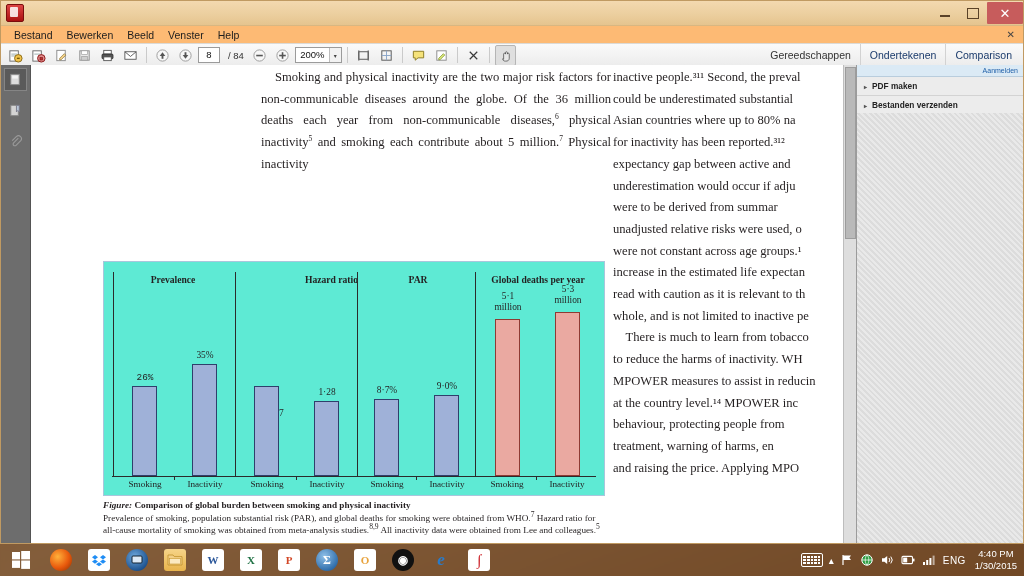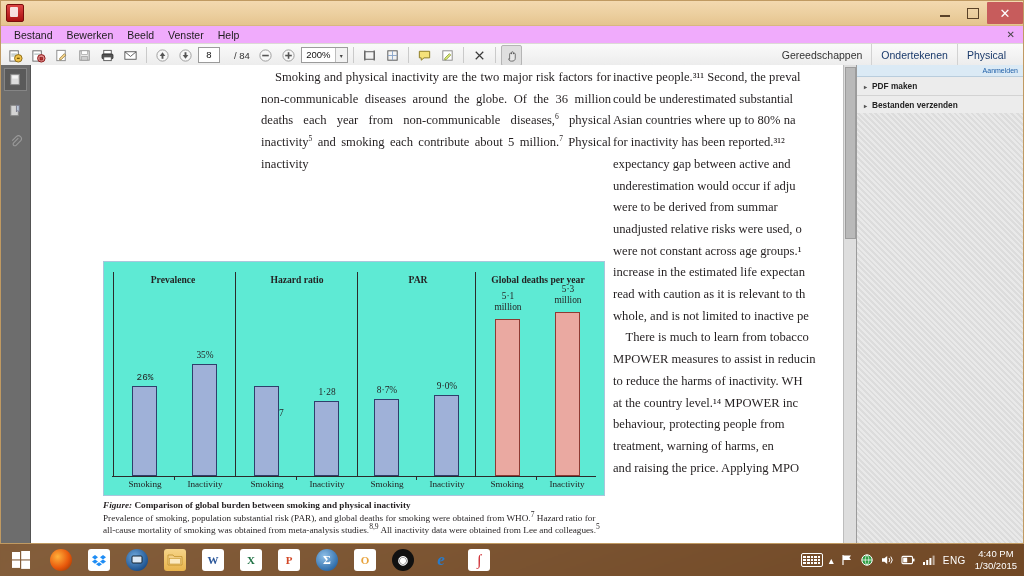--- a/index.html
+++ b/index.html
@@ -54,21 +54,21 @@
   }
   .wbtn.min span{display:block;width:10px;height:1.5px;background:#5a4228;margin-top:6px;}
   .wbtn.max span{display:block;width:10px;height:9px;border:1.5px solid #5a4228;}
   .wbtn.close{
     width:36px;height:22px;background:#c75c5c;color:#fff;font-size:13px;
     border-radius:1px;
   }
 
   
   .menubar{
-    height:17px;background:#f0abfc;border-bottom:1px solid #dcdad6;
+    height:17px;background:#fdba74;border-bottom:1px solid #dcdad6;
     display:flex;align-items:center;padding-left:6px;position:relative;
   }
   .menuitem{
     font-size:10.5px;color:#1d1d1d;padding:1px 7px;cursor:default;
   }
   .menu-x{position:absolute;right:8px;font-size:10px;color:#444;}
 
   
   .toolbar{
     height:22px;background:linear-gradient(180deg,#fafafa 0%,#ececec 100%);
@@ -79,31 +79,31 @@
     width:19px;height:19px;display:flex;align-items:center;justify-content:center;
     border:1px solid transparent;border-radius:2px;flex:none;
   }
   .tbtn svg{display:block;}
   .tbtn.pressed{background:#dfdfdf;border:1px solid #b5b5b5;}
   .tsep{width:1px;height:16px;background:#cacaca;margin:0 3px;flex:none;}
   .pagebox{
     width:20px;height:14px;border:1px solid #9b9b9b;background:#fff;
     font-size:9.5px;color:#111;text-align:center;line-height:14px;flex:none;
   }
-  .pagetotal{font-size:9.5px;color:#333;margin-left:12px;margin-right:3px;flex:none;}
+  .pagetotal{font-size:9.5px;color:#333;margin-left:6px;margin-right:3px;flex:none;}
   .zoombox{
     display:flex;align-items:center;height:14px;border:1px solid #9b9b9b;background:#fff;flex:none;
   }
   .zoomval{width:33px;font-size:9.5px;color:#111;text-align:center;line-height:14px;}
   .zoomarrow{
     width:11px;height:14px;border-left:1px solid #bdbdbd;background:#f2f2f2;
     display:flex;align-items:center;justify-content:center;font-size:6px;color:#444;
   }
   .tright{
-    margin-left:auto;display:flex;align-items:center;height:22px;padding-right:8px;
+    margin-left:auto;display:flex;align-items:center;height:22px;padding-right:2px;
   }
   .trbtn{
     font-size:10.5px;color:#1a3a6b;padding:0 9px;height:22px;line-height:22px;
     border-left:1px solid #d2d2d2;white-space:nowrap;
   }
   .trbtn.first{border-left:none;color:#333;}
 
   
   .workarea{position:absolute;left:0;top:64px;right:0;bottom:0;background:#535353;}
 
@@ -367,21 +367,21 @@
       <div class="tsep"></div>
       <div class="tbtn pressed">
         <svg width="15" height="15" viewBox="0 0 16 16">
             <path d="M6 12V6.5a1 1 0 012 0V5a1 1 0 012 0v1.5a1 1 0 012 0V11c0 2-1.5 3-3.5 3H8c-2 0-3-1-3-2.5z" fill="#e8e8e8" stroke="#4a4a4a" stroke-width=".8"></path>
           </svg>
       </div>
 
       <div class="tright">
         <div class="trbtn first">Gereedschappen</div>
         <div class="trbtn">Ondertekenen</div>
-        <div class="trbtn">Physical</div>
+        <div class="trbtn">Comparison</div>
       </div>
     </div>
 
     <div class="workarea">
 
       <div class="navrail">
         <div class="navbtn active">
           <svg width="15" height="15" viewBox="0 0 16 16">
               <rect x="3" y="2.5" width="9" height="11" fill="#dcdcdc" stroke="#888"></rect>
               <rect x="4.5" y="4" width="6" height="3" fill="#f4f4f4"></rect>
@@ -414,33 +414,33 @@
             <p class="ptext">for inactivity has been reported.³¹²</p>
             <p class="ptext">expectancy gap between active and</p>
             <p class="ptext">underestimation would occur if adju</p>
             <p class="ptext">were to be derived from summar</p>
             <p class="ptext">unadjusted relative risks were used, o</p>
             <p class="ptext">were not constant across age groups.¹</p>
             <p class="ptext">increase in the estimated life expectan</p>
             <p class="ptext">read with caution as it is relevant to th</p>
             <p class="ptext">whole, and is not limited to inactive pe</p>
             <p class="ptext"> There is much to learn from tobacco</p>
+            <p class="ptext">to reduce the harms of inactivity. WH</p>
             <p class="ptext">MPOWER measures to assist in reducin</p>
-            <p class="ptext">to reduce the harms of inactivity. WH</p>
             <p class="ptext">at the country level.¹⁴ MPOWER inc</p>
             <p class="ptext">behaviour, protecting people from</p>
             <p class="ptext">treatment, warning of harms, en</p>
             <p class="ptext">and raising the price. Applying MPO</p>
           </div>
 
           <div class="figure">
             <div class="figinner">
 
               <div class="grouphdr" style="left:8px;top:12px;width:122px;">Prevalence</div>
-              <div class="grouphdr" style="left:132px;top:12px;width:122px;">Hazard ratio</div>
+              <div class="grouphdr" style="left:132px;top:12px;width:122px;text-align:right;">Hazard ratio</div>
               <div class="grouphdr" style="left:254px;top:12px;width:120px;">PAR</div>
               <div class="grouphdr" style="left:372px;top:12px;width:124px;">Global deaths per year</div>
 
               <div class="groupline" style="left:9px;top:10px;height:205px;"></div>
               <div class="groupline" style="left:131px;top:10px;height:205px;"></div>
               <div class="groupline" style="left:253px;top:10px;height:205px;"></div>
               <div class="groupline" style="left:371px;top:10px;height:205px;"></div>
 
               <div class="axisline" style="top:214px;"></div>
 

